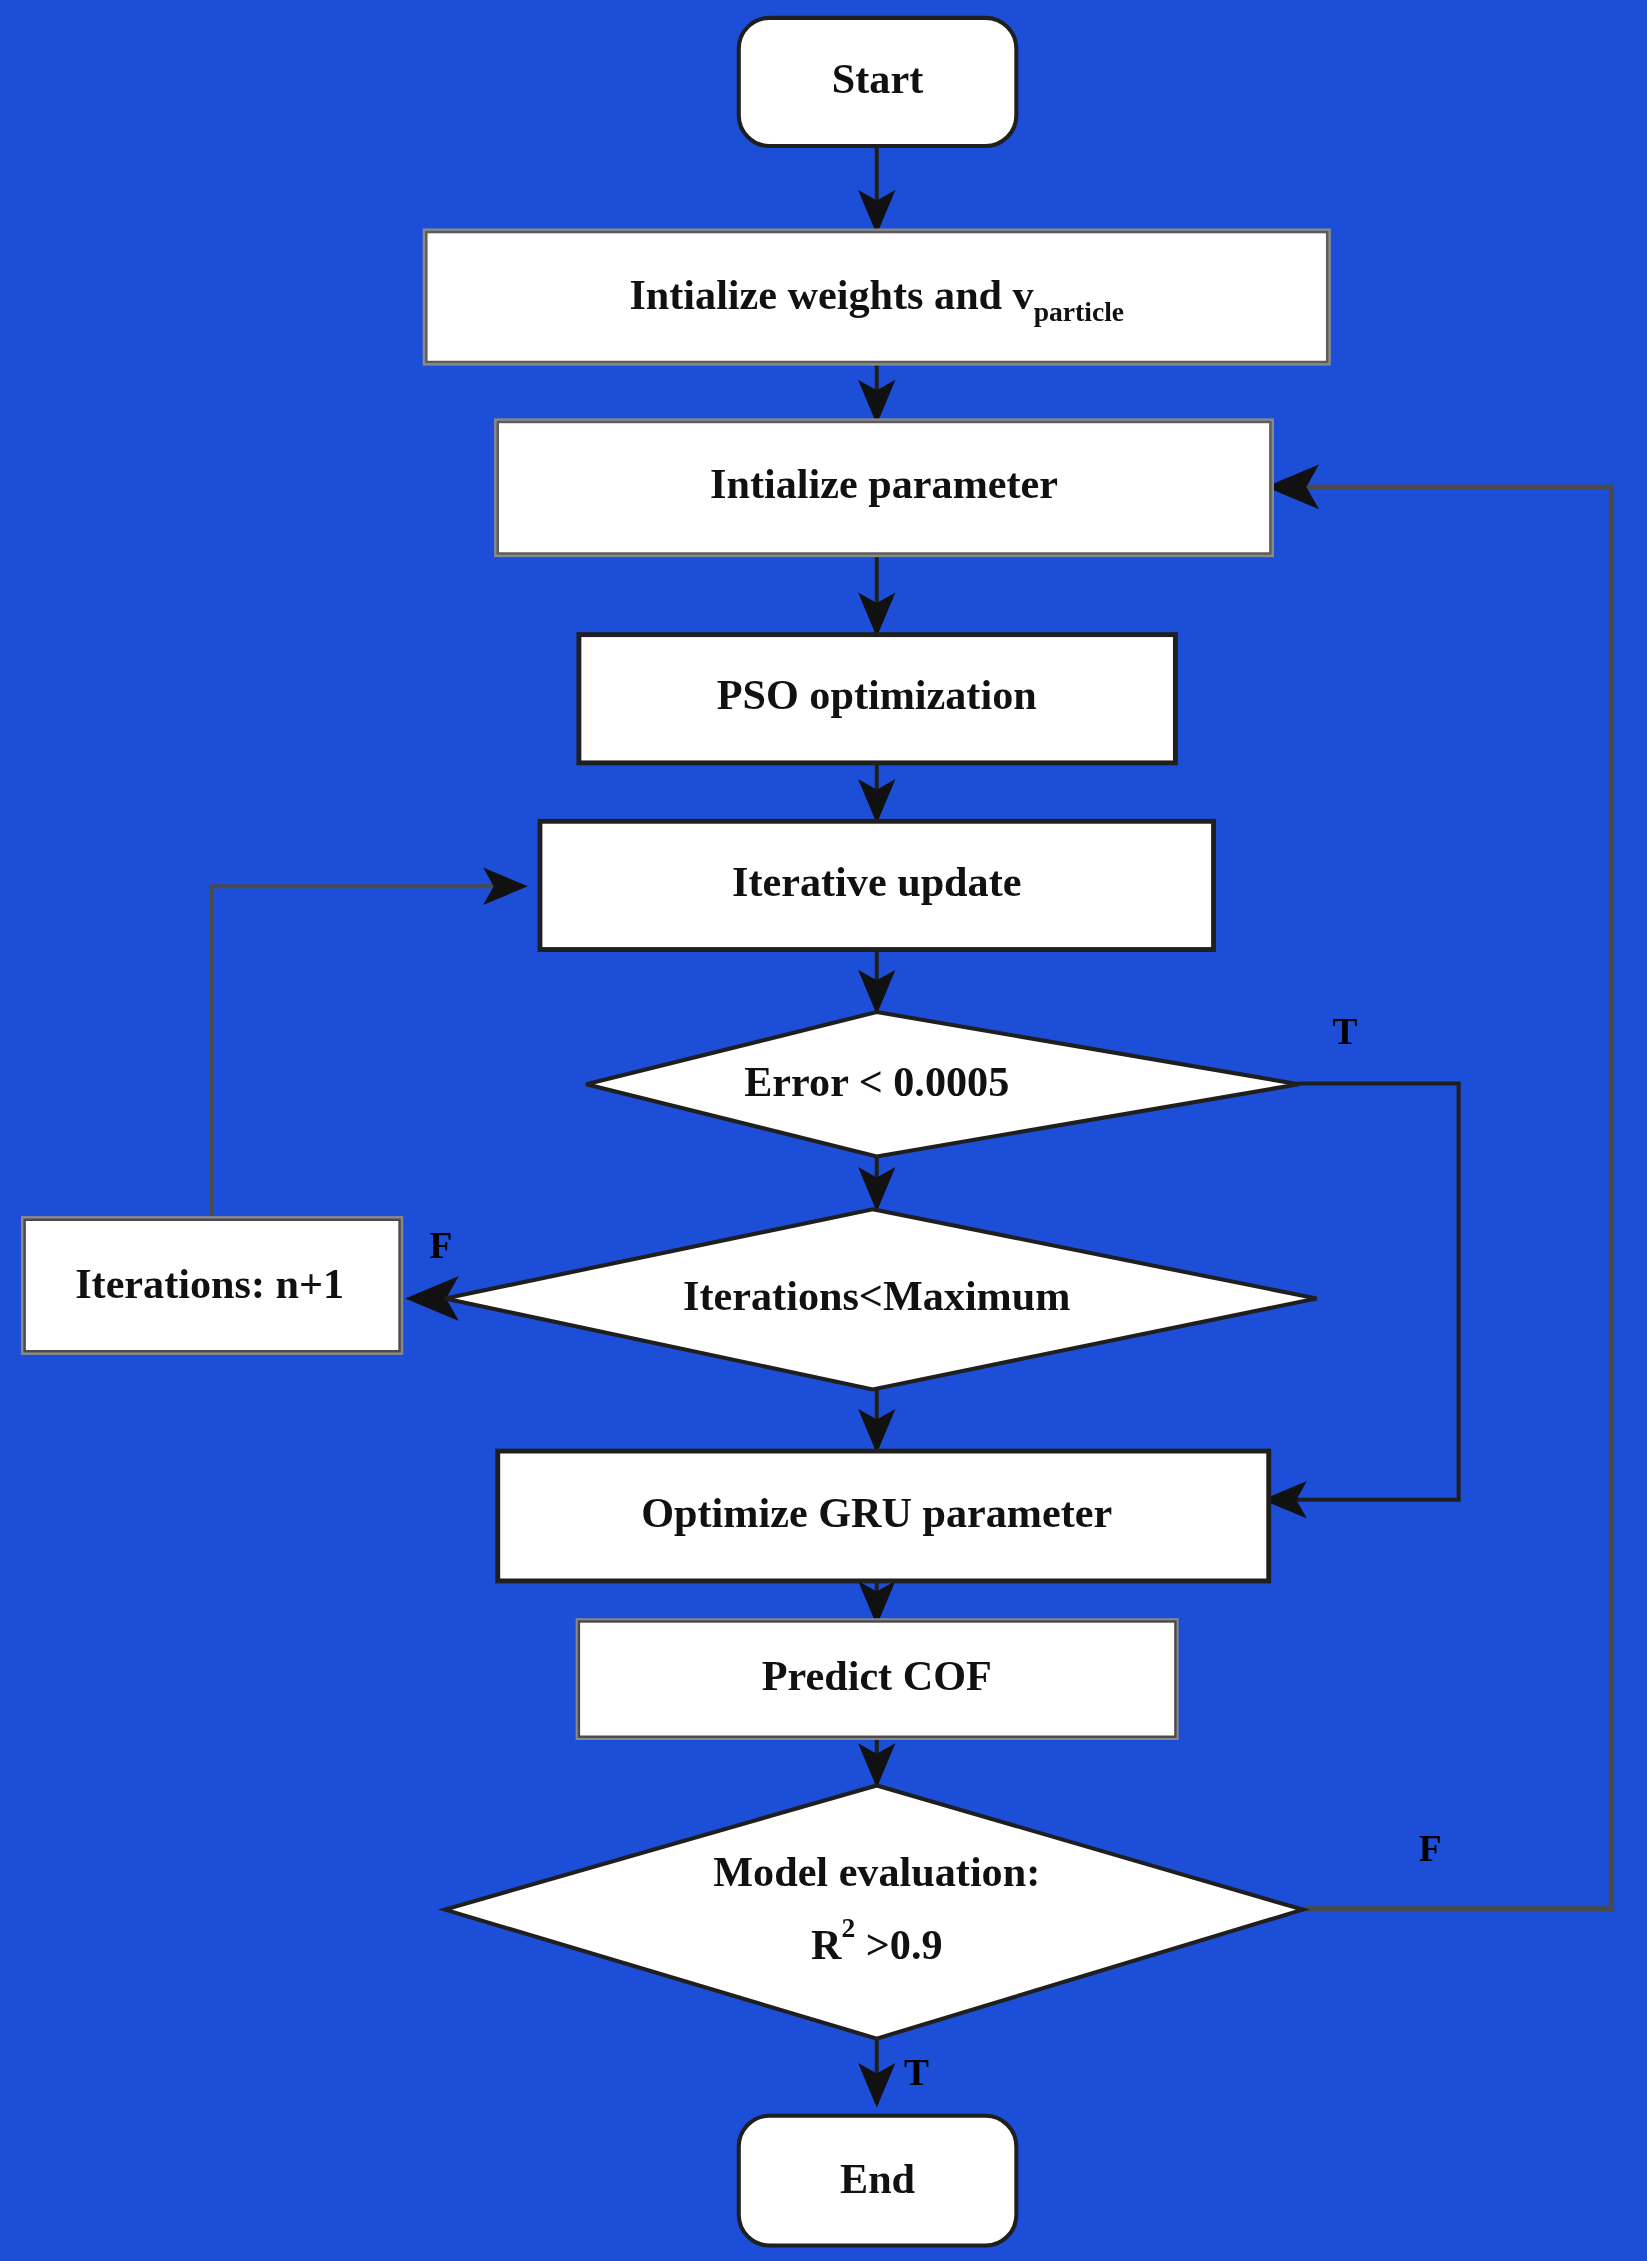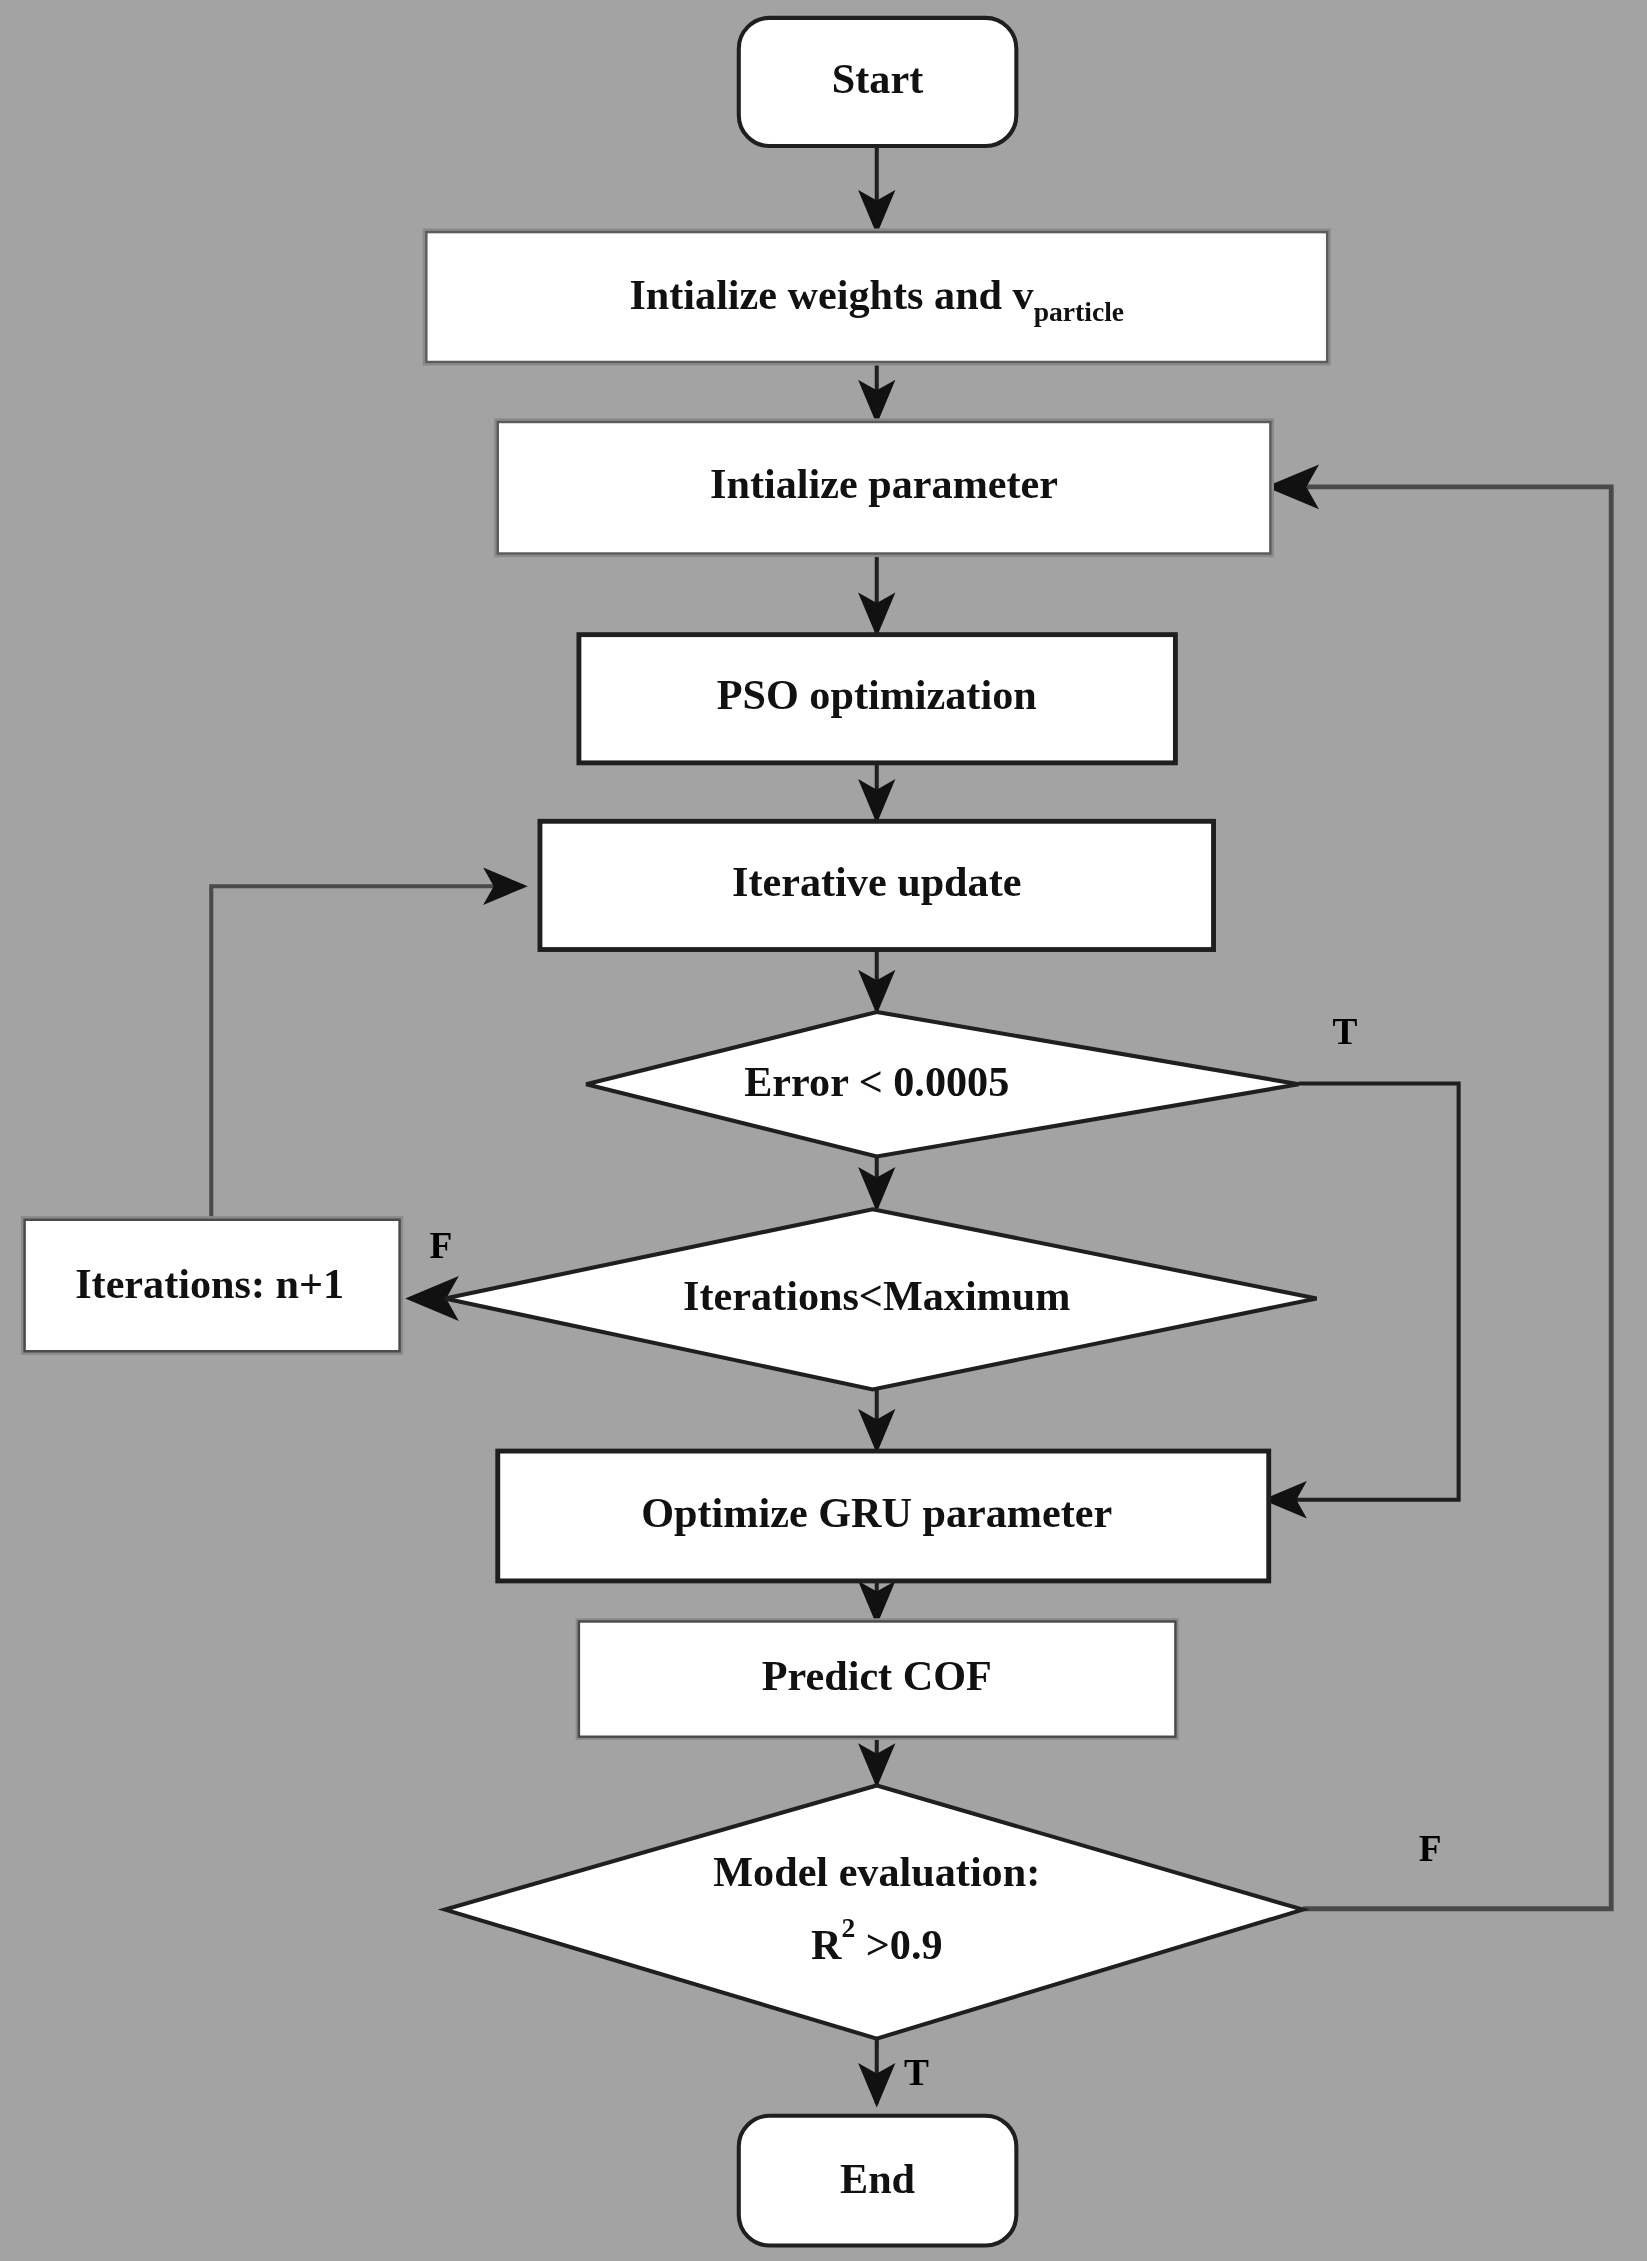--- a/index.html
+++ b/index.html
@@ -4,21 +4,21 @@
 <style>
   html, body {
     margin: 0;
     padding: 0;
     background: #ffffff;
   }
   #flowchart-root {
     position: relative;
     width: 1648px;
     height: 2261px;
-    background: #a3a3a3;
+    background: #1d4ed8;
     font-family: "Liberation Serif", "DejaVu Serif", serif;
     overflow: hidden;
   }
   svg.fc {
     position: absolute;
     top: 0;
     left: 0;
     width: 1648px;
     height: 2261px;
   }

